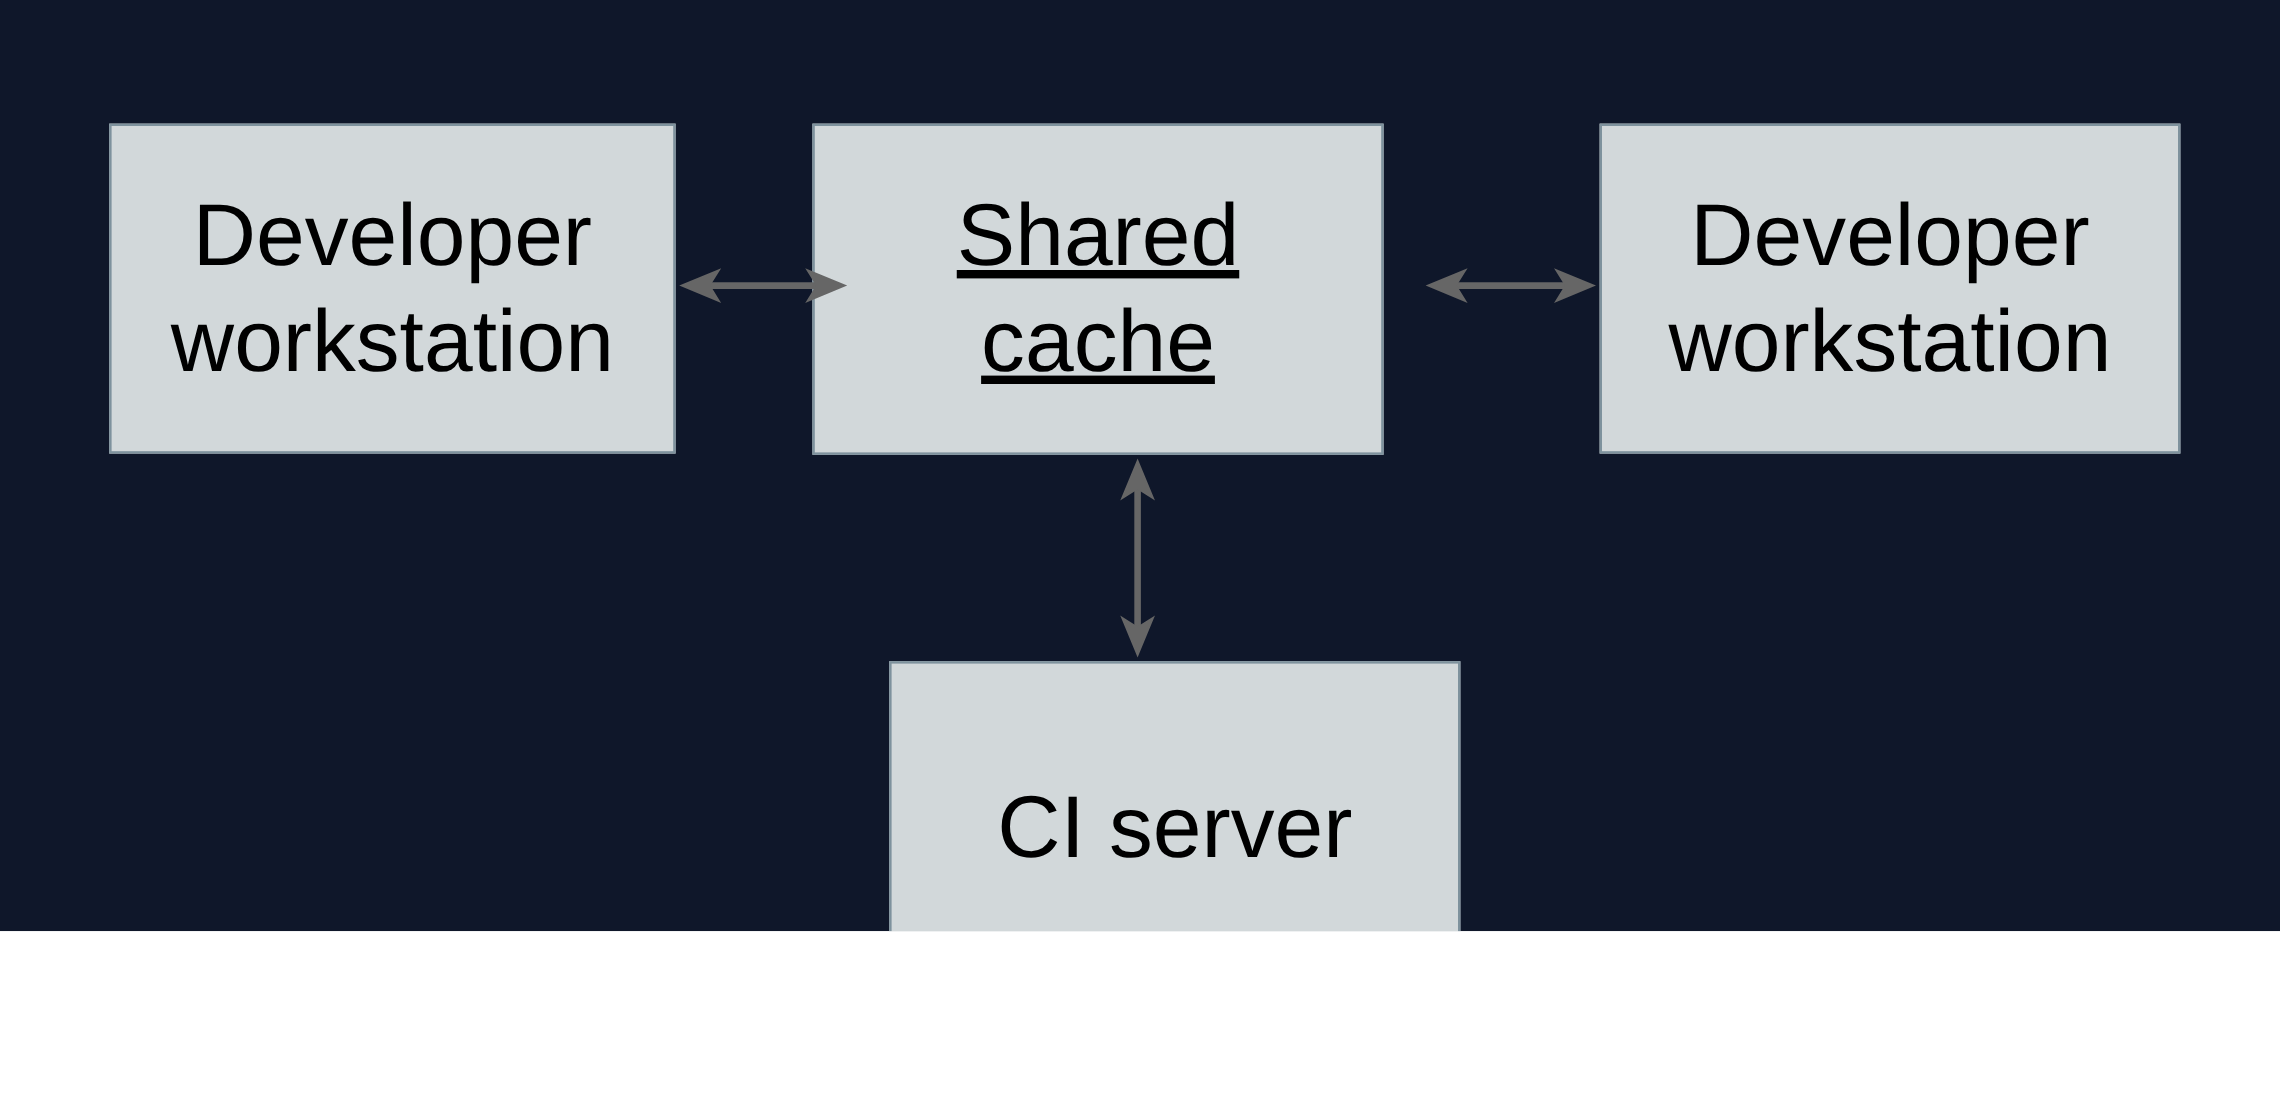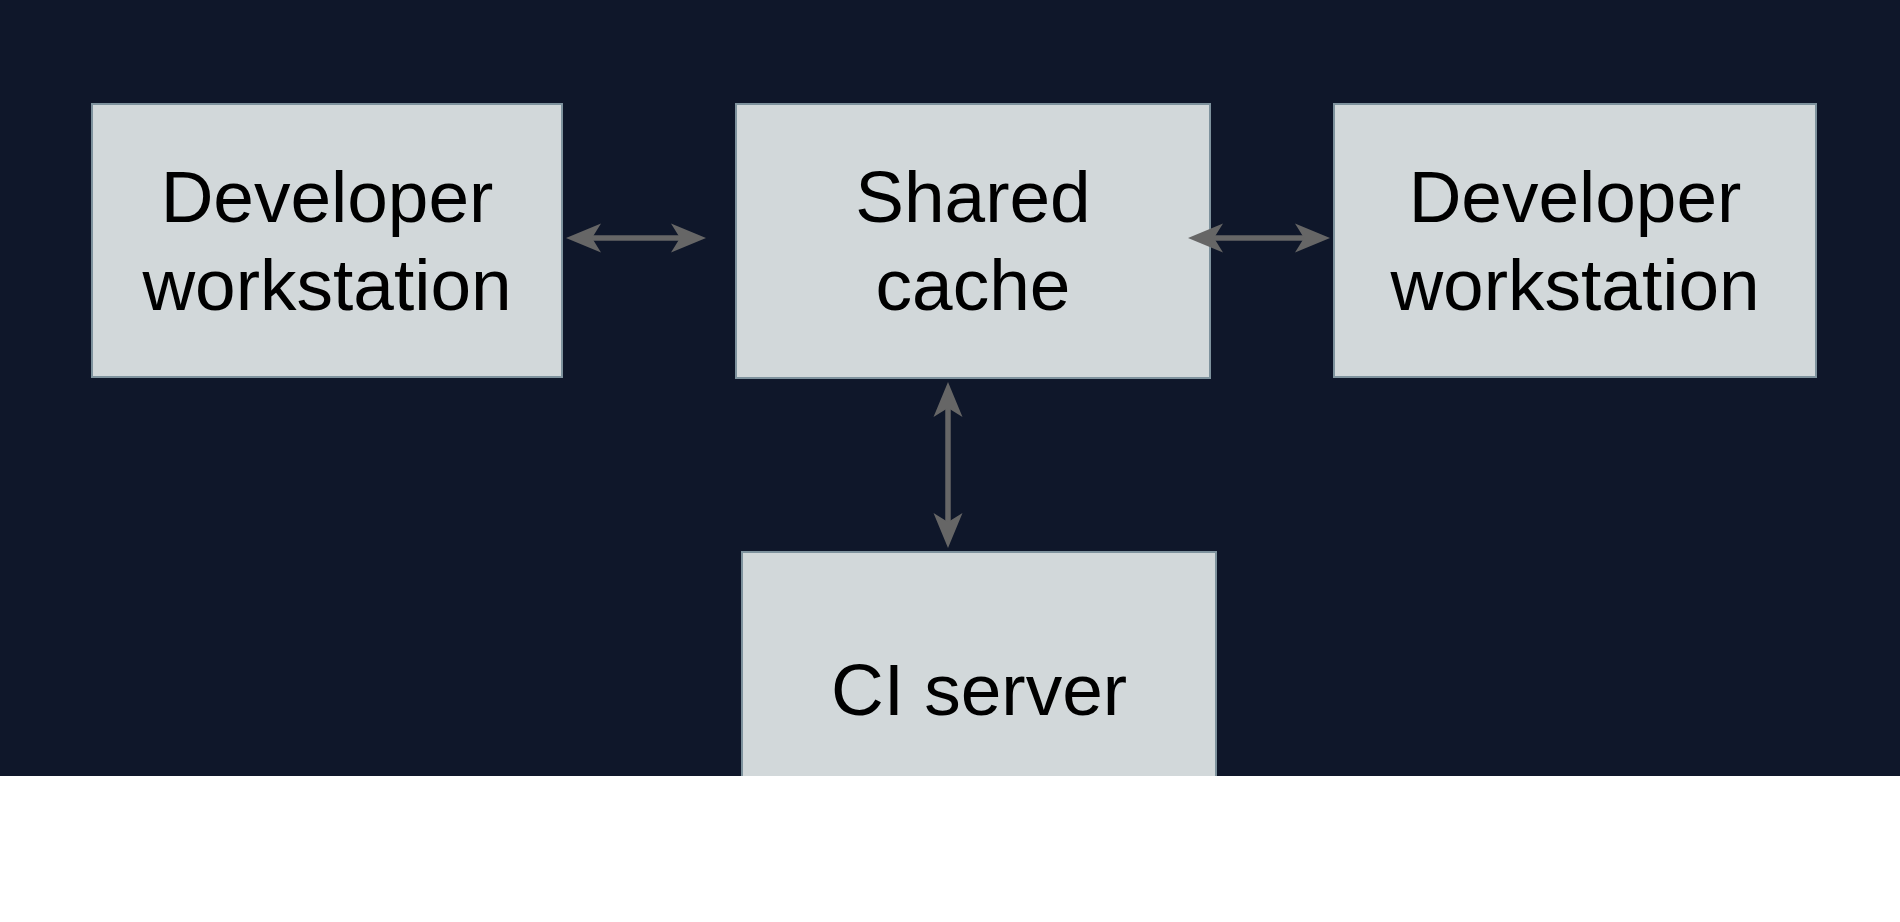--- a/index.html
+++ b/index.html
@@ -27,21 +27,21 @@
   }
   .node-label {
     font-size: 73px;
     line-height: 1.2;
     color: #000000;
     text-align: center;
     white-space: pre-line;
     letter-spacing: 0px;
   }
   #node-dev-left   { left: 91px;   top: 103px; width: 472px; height: 275px; }
-  #node-cache      { left: 735px;  top: 103px; width: 476px; height: 276px; }
+  #node-cache      { left: 677px;  top: 103px; width: 476px; height: 276px; text-decoration: underline; }
   #node-dev-right  { left: 1333px; top: 103px; width: 484px; height: 275px; }
   #node-ci         { left: 709px;  top: 551px; width: 476px; height: 277px; margin-left: 32px; }
   .arrow { position: absolute; }
   #arrow-left  { left: 565px;  top: 220px; width: 142px; height: 36px; }
   #arrow-right { left: 1187px; top: 220px; width: 144px; height: 36px; }
   #arrow-down  { left: 930px;  top: 381px; width: 36px;  height: 168px; }
   .arrow path { fill: #666666; }
   .arrow line { stroke: #666666; stroke-width: 5.5; }
 </style>
 </head>

